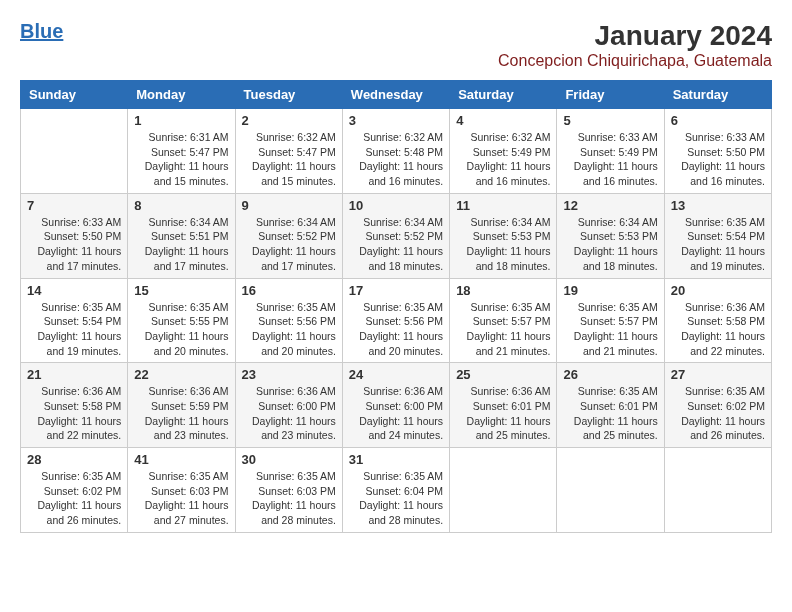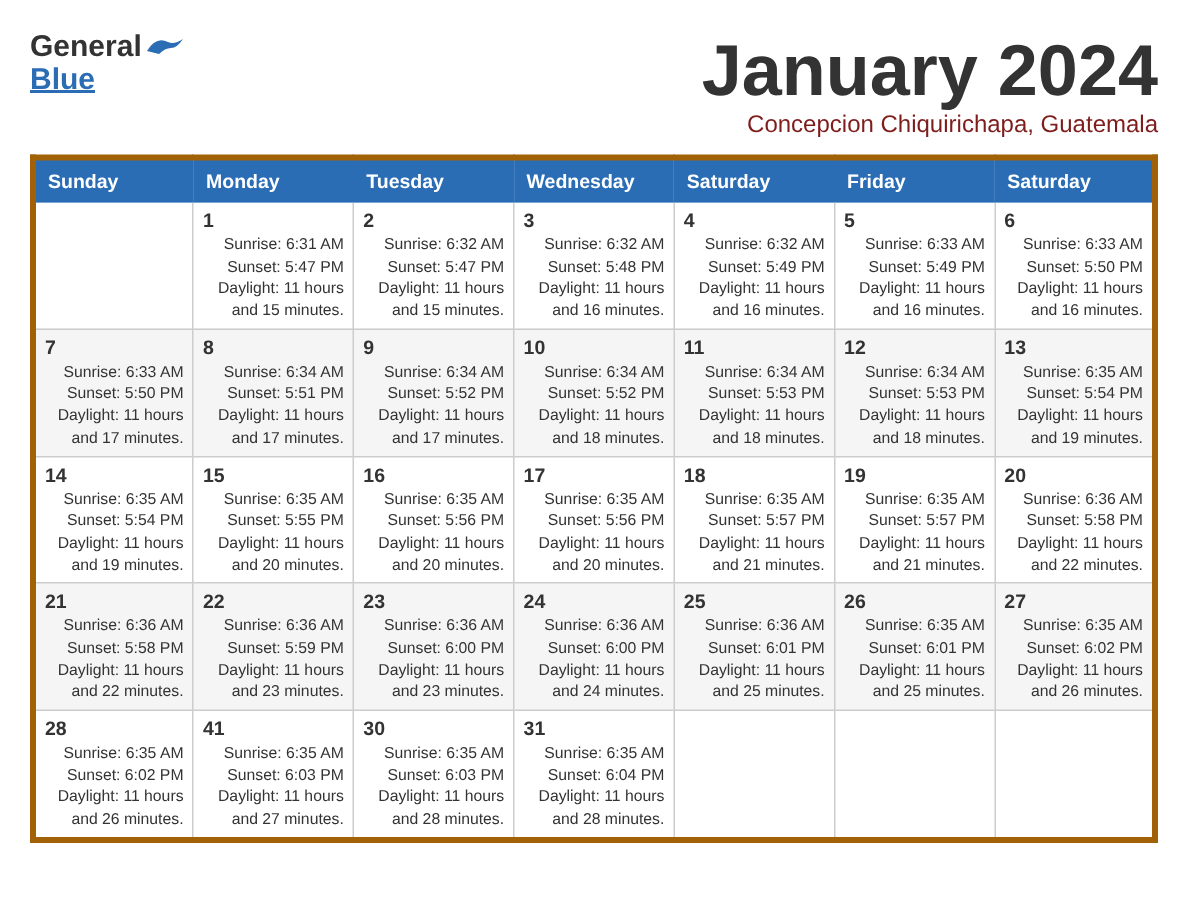--- a/index.html
+++ b/index.html
@@ -17,32 +17,32 @@
       margin-bottom: 10px;
     }
     .logo {
       display: flex;
       align-items: center;
     }
     .title-area {
       text-align: right;
     }
     .month-title {
-      font-size: 48px;
+      font-size: 28px;
       font-weight: bold;
       color: #333;
     }
     .location {
       font-size: 16px;
       color: #7f1d1d;
     }
     .calendar {
       width: 100%;
       border-collapse: collapse;
-      border: 4px solid #a16207;
+      border: 1px solid #a16207;
     }
     .calendar th {
       background-color: #2a6db5;
       color: white;
       text-align: left;
       padding: 6px 8px;
       font-size: 13px;
       border: 1px solid #2a6db5;
     }
     .calendar td {
@@ -76,28 +76,20 @@
     
     .row-even td { background: #f0f0f0; }
     .row-odd td { background: #fff; }
   </style>
 </head>
 <body>
 
 <div class="header">
   <div class="logo">
     <div>
-      <div style="display:flex;align-items:center;">
-        <div style="font-size:20px;font-weight:bold;color:#333;line-height:1.1;">
-          <span style="color:#333;">General</span><svg width="28" height="20" viewBox="0 0 28 20" style="vertical-align:middle;margin-left:2px;">
-              <path d="M2,12 Q8,2 16,6 Q20,8 26,4 Q22,10 18,10 Q14,10 10,14 Z" fill="#2a6db5"></path>
-            </svg>
-        </div>
-        <div></div>
-      </div>
       <div style="font-size:20px;font-weight:bold;color:#2a6db5;line-height:1.1;text-decoration:underline;">Blue</div>
     </div>
   </div>
   <div class="title-area">
     <div class="month-title">January 2024</div>
     <div class="location">Concepcion Chiquirichapa, Guatemala</div>
   </div>
 </div>
 
 <table class="calendar">

